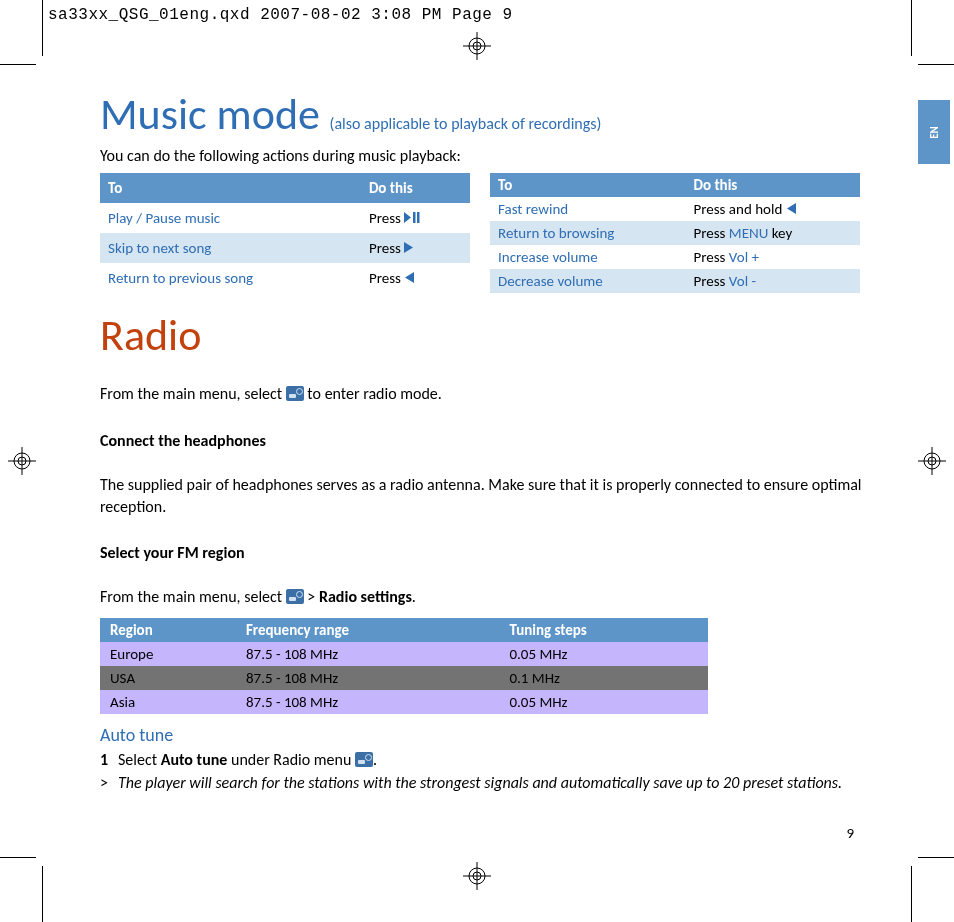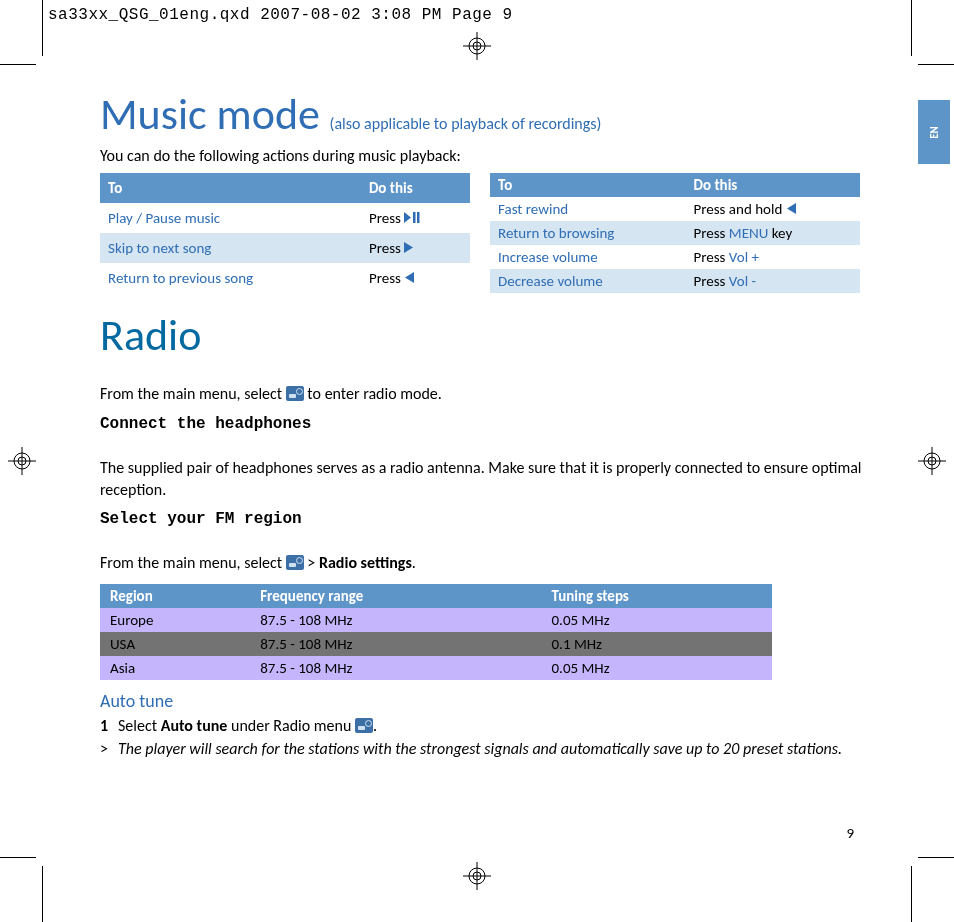--- a/index.html
+++ b/index.html
@@ -46,37 +46,37 @@
   .controls-table th {
     background: #5e95c8; color: #fff; text-align: left;
     font-weight: bold; padding: 3px 8px; font-size: 15px;
   }
   .controls-table td { padding: 3px 8px; }
   .controls-table tr.alt td { background: #d6e5f2; }
   .controls-table td.action { color: #2f6eb4; }
   .controls-table td.do { color: #000; }
   .sym { color: #2f6eb4; font-size: 14px; }
   .menu-key { color: #2f6eb4; }
-  h1.radio { font-size: 44px; font-weight: normal; color: #0369a1; margin-top: 18px; line-height: 1.1; }
+  h1.radio { font-size: 44px; font-weight: normal; color: #c2410c; margin-top: 18px; line-height: 1.1; }
   .body-text { font-size: 16px; margin-top: 24px; line-height: 1.35; }
-  .bold-head { font-weight: bold; font-size: 16px; margin-top: 10px; font-family: Liberation Mono, monospace; }
+  .bold-head { font-weight: bold; font-size: 16px; margin-top: 26px; }
   .radio-icon {
     display: inline-block; width: 18px; height: 15px;
     background: #3b6fa6; border-radius: 2px;
     vertical-align: -2px; position: relative;
   }
   .radio-icon::before {
     content: ""; position: absolute; top: 2px; left: 10px;
     width: 5px; height: 5px; border: 1px solid #cfe1f0; border-radius: 50%;
   }
   .radio-icon::after {
     content: ""; position: absolute; bottom: 3px; left: 3px;
     width: 7px; height: 4px; background: #cfe1f0; border-radius: 1px;
   }
-  .region-table { border-collapse: collapse; font-size: 15px; margin-top: 10px; width: 672px; }
+  .region-table { border-collapse: collapse; font-size: 15px; margin-top: 10px; width: 608px; }
   .region-table th {
     background: #5e95c8; color: #fff; text-align: left;
     font-weight: bold; padding: 3px 10px;
   }
   .region-table td { padding: 3px 10px; }
   .region-table tr.alt td { background: #c4b5fd; }
   .region-table tr.plain td { background: #737373; }
   .auto-tune { color: #2f6eb4; font-size: 18px; margin-top: 10px; }
   .step-row { font-size: 16px; margin-top: 4px; display: flex; }
   .step-num { font-weight: bold; width: 18px; flex-shrink: 0; }

